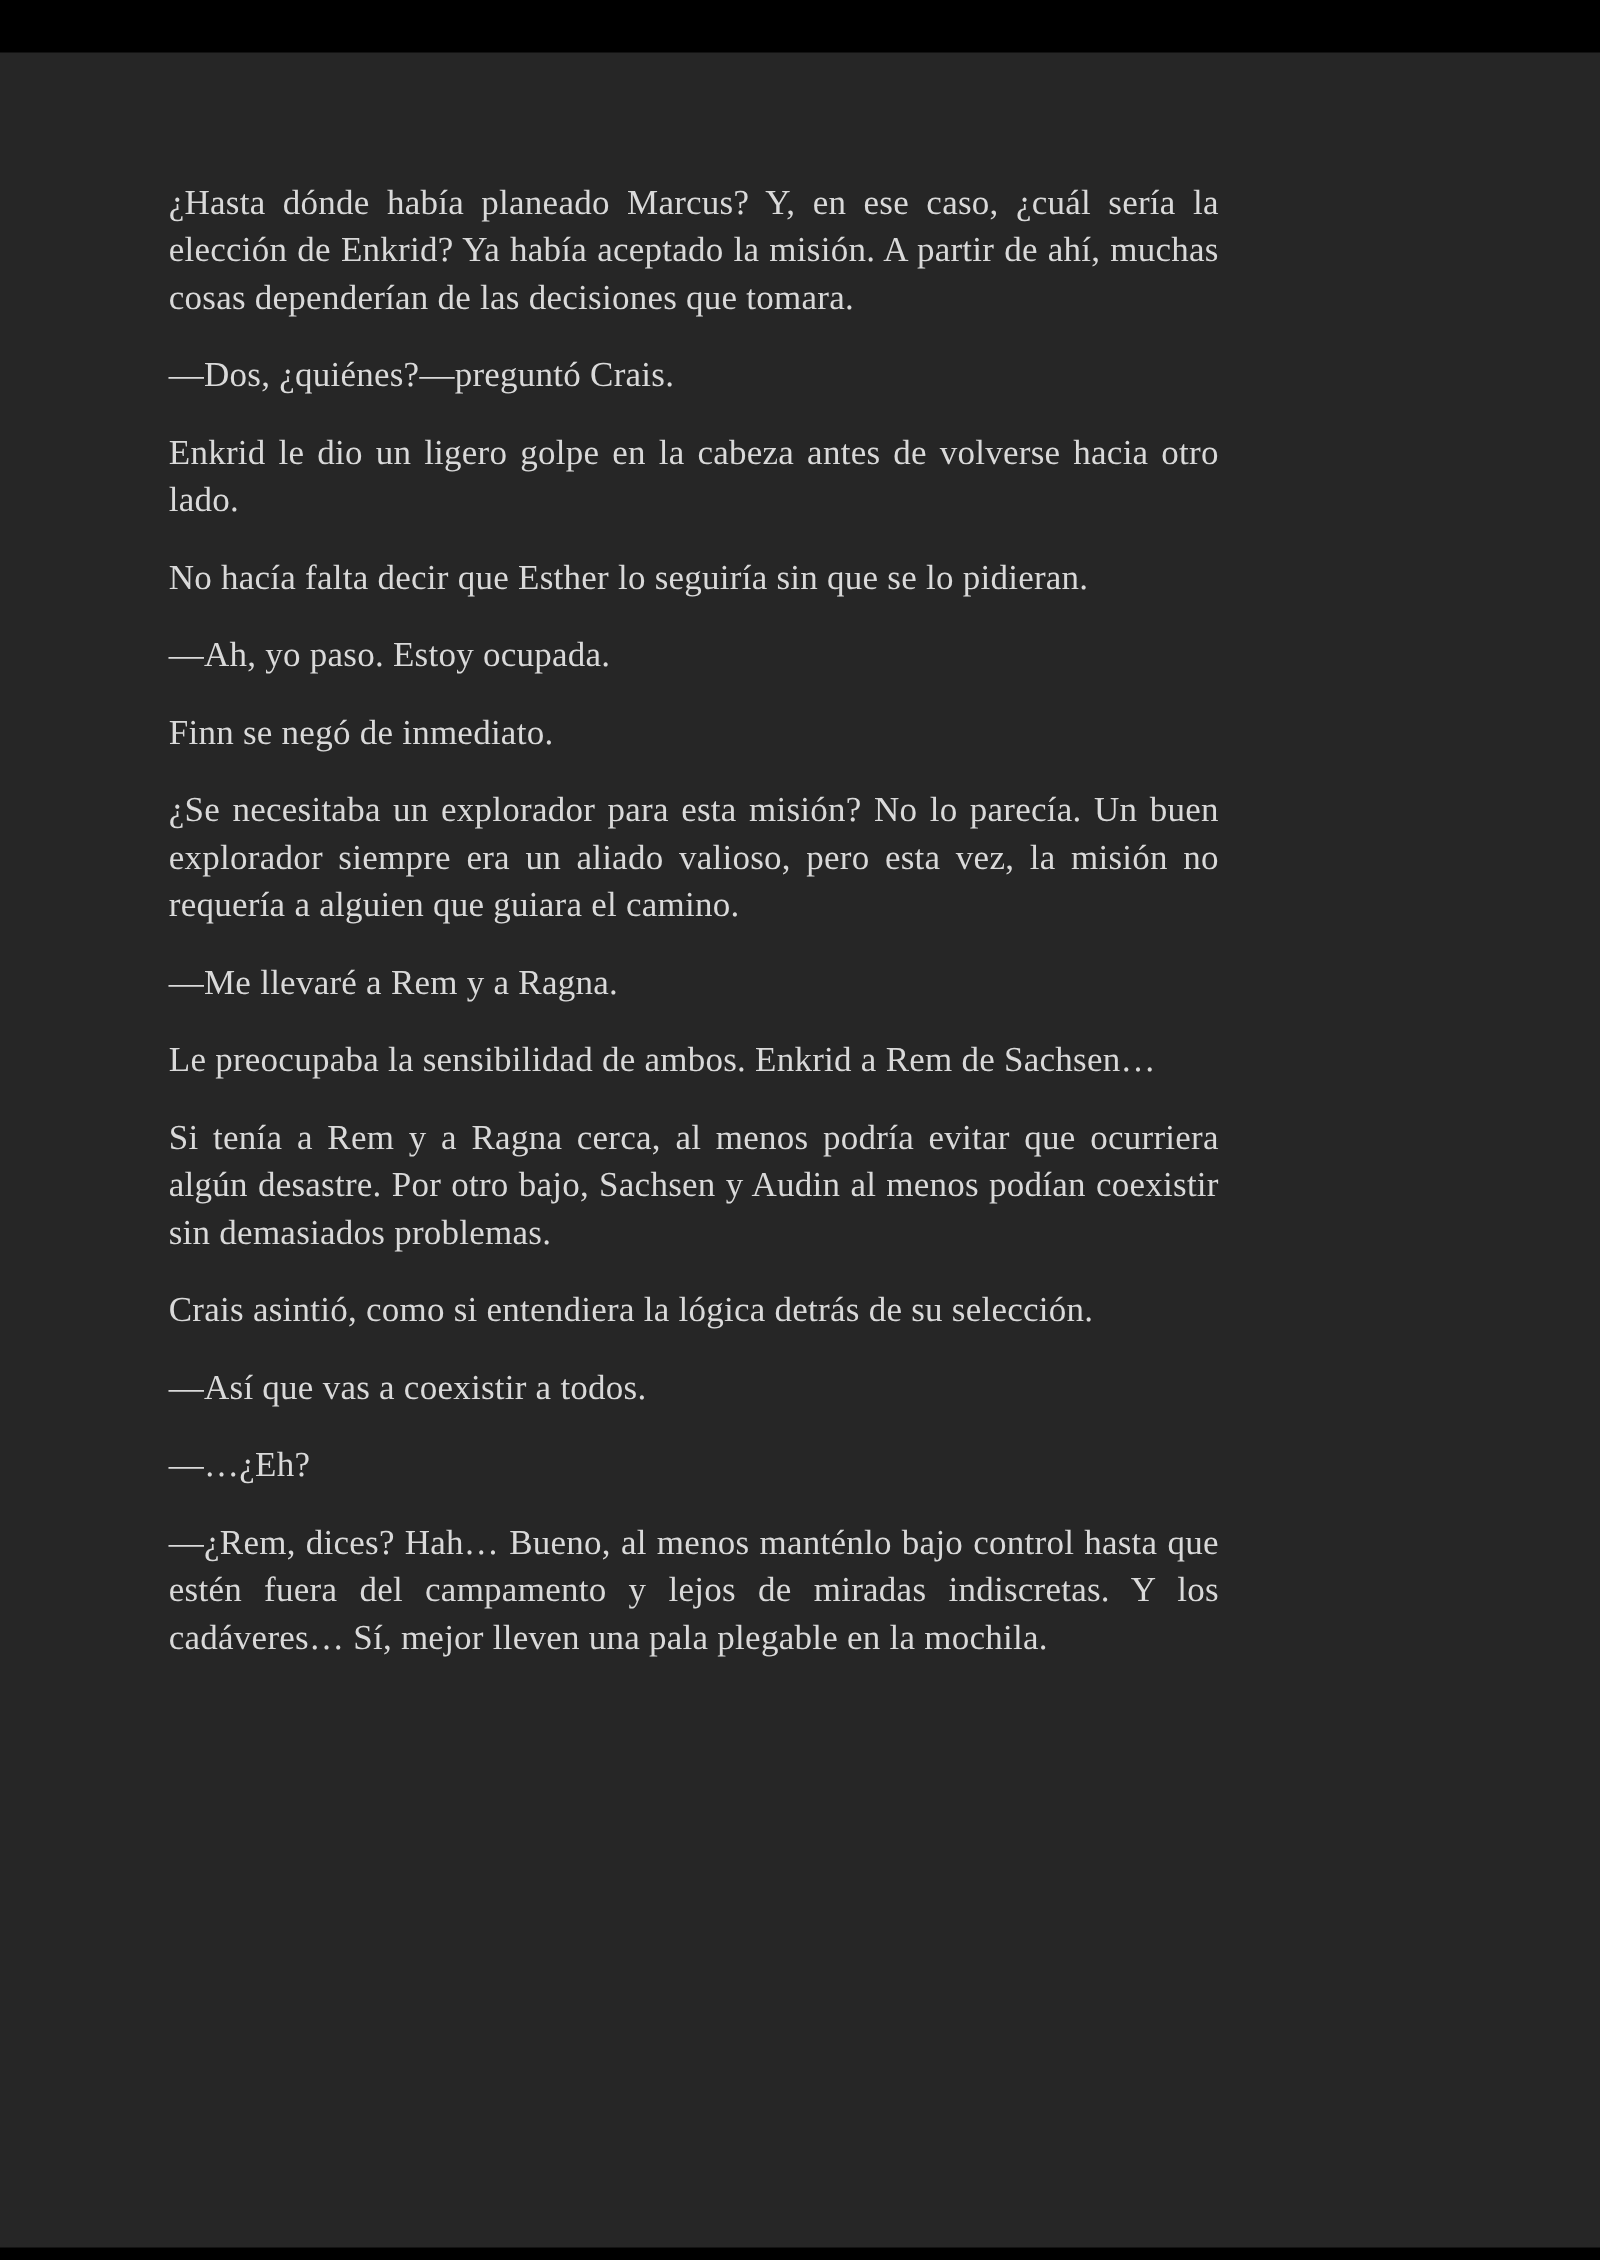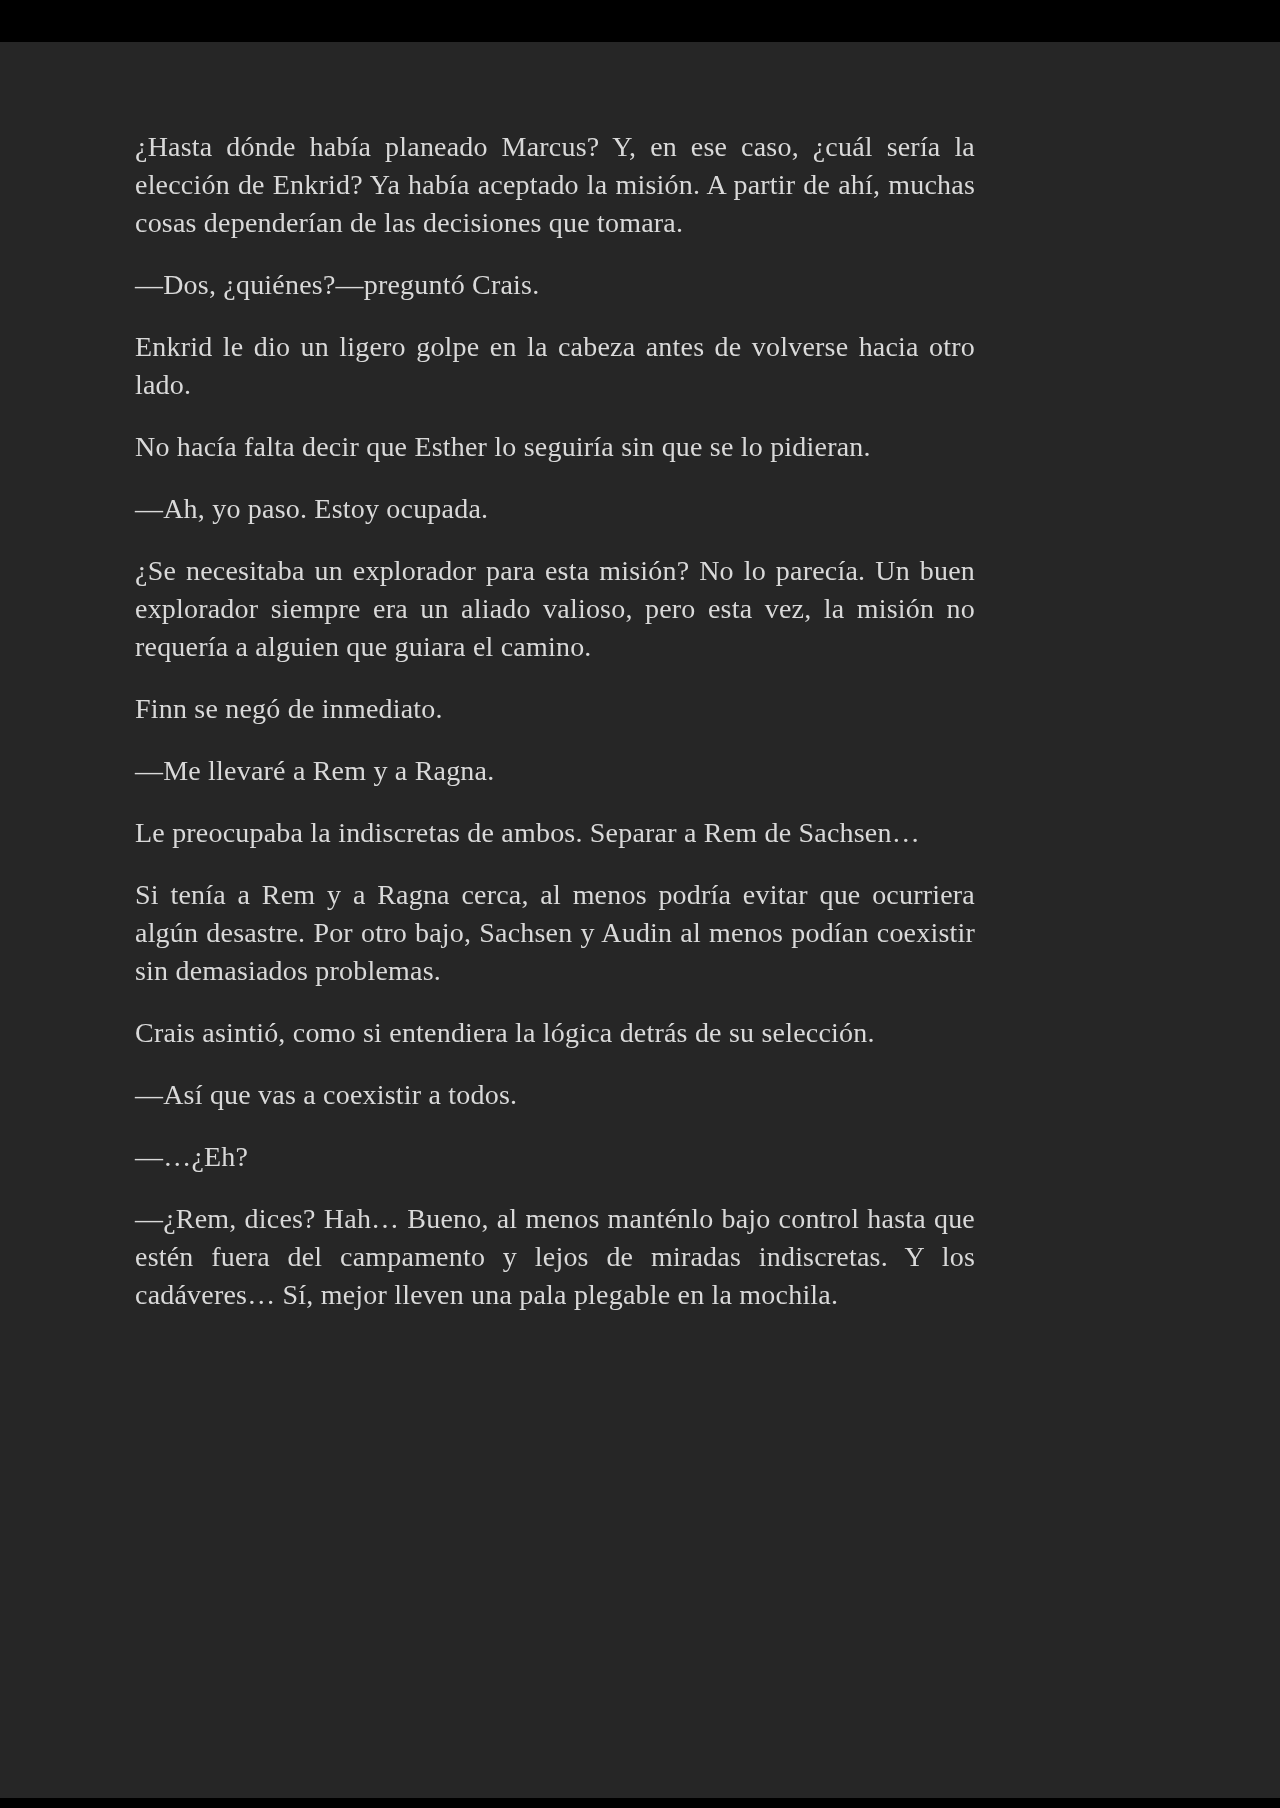--- a/index.html
+++ b/index.html
@@ -36,42 +36,42 @@
   .text-column {
     position: absolute;
     top: 128px;
     left: 135px;
     width: 840px;
     color: #d9d9d9;
     font-size: 28px;
     line-height: 38px;
   }
   .para {
-    margin: 0 0 24px 0;
+    margin: 16px 0 24px 0;
     text-align: justify;
     text-justify: inter-word;
     letter-spacing: 0.2px;
   }
 </style>
 </head>
 <body>
 
 <div class="page">
   <div class="top-bar"></div>
 
   <main class="text-column">
     <p class="para">¿Hasta dónde había planeado Marcus? Y, en ese caso, ¿cuál sería la elección de Enkrid? Ya había aceptado la misión. A partir de ahí, muchas cosas dependerían de las decisiones que tomara.</p>
     <p class="para">—Dos, ¿quiénes?—preguntó Crais.</p>
     <p class="para">Enkrid le dio un ligero golpe en la cabeza antes de volverse hacia otro lado.</p>
     <p class="para">No hacía falta decir que Esther lo seguiría sin que se lo pidieran.</p>
     <p class="para">—Ah, yo paso. Estoy ocupada.</p>
+    <p class="para">Finn se negó de inmediato.</p>
     <p class="para">¿Se necesitaba un explorador para esta misión? No lo parecía. Un buen explorador siempre era un aliado valioso, pero esta vez, la misión no requería a alguien que guiara el camino.</p>
-    <p class="para">Finn se negó de inmediato.</p>
     <p class="para">—Me llevaré a Rem y a Ragna.</p>
-    <p class="para">Le preocupaba la indiscretas de ambos. Separar a Rem de Sachsen…</p>
+    <p class="para">Le preocupaba la sensibilidad de ambos. Enkrid a Rem de Sachsen…</p>
     <p class="para">Si tenía a Rem y a Ragna cerca, al menos podría evitar que ocurriera algún desastre. Por otro bajo, Sachsen y Audin al menos podían coexistir sin demasiados problemas.</p>
     <p class="para">Crais asintió, como si entendiera la lógica detrás de su selección.</p>
     <p class="para">—Así que vas a coexistir a todos.</p>
     <p class="para">—…¿Eh?</p>
     <p class="para">—¿Rem, dices? Hah… Bueno, al menos manténlo bajo control hasta que estén fuera del campamento y lejos de miradas indiscretas. Y los cadáveres… Sí, mejor lleven una pala plegable en la mochila.</p>
   </main>
 
   <div class="bottom-bar"></div>
 </div>
 

